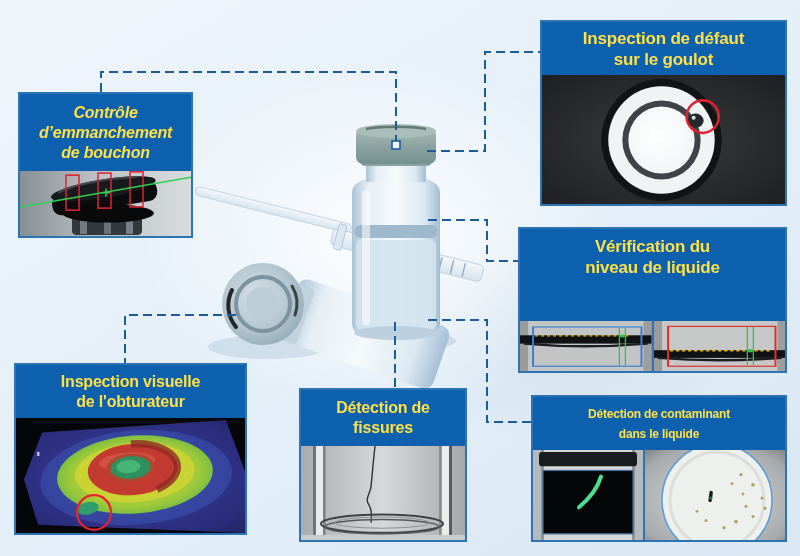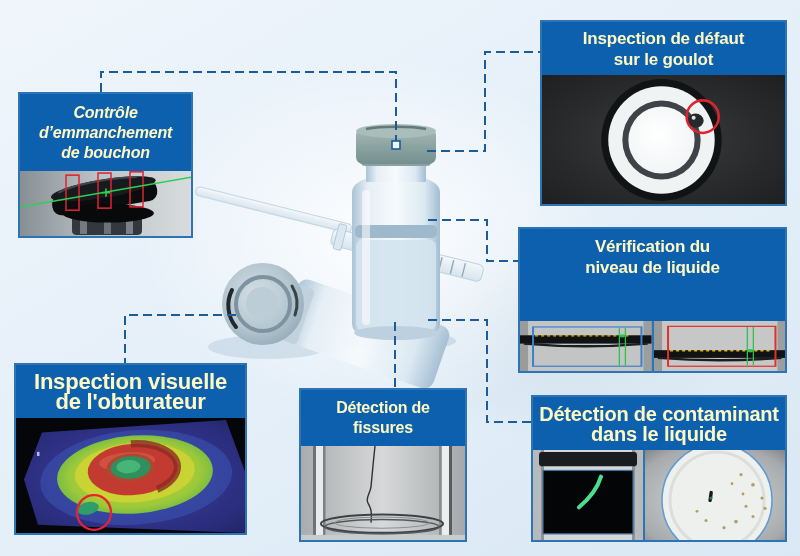--- a/index.html
+++ b/index.html
@@ -10,40 +10,40 @@
       radial-gradient(ellipse 330px 250px at 380px 240px, rgba(255,255,255,.92), rgba(255,255,255,0) 72%),
       radial-gradient(ellipse 260px 160px at 560px 330px, rgba(176,198,216,.30), rgba(176,198,216,0) 70%),
       linear-gradient(150deg,#eff5fb 0%,#e6f0f9 45%,#d9e8f4 100%);
   }
   .layer{position:absolute;left:0;top:0;}
   .callout{
     position:absolute;display:flex;flex-direction:column;
     border:2px solid #2e74b5;background:#0d60ae;box-sizing:border-box;z-index:3;
   }
   .callout-header{
-    background:#0d60ae;color:#fef9c3;font-weight:bold;text-align:center;
+    background:#0d60ae;color:#fde047;font-weight:bold;text-align:center;
     white-space:pre-line;display:flex;align-items:center;justify-content:center;
     letter-spacing:-0.2px;width:100%;
   }
   .callout-body{flex:1;display:flex;background:#0d60ae;min-height:0;}
   .callout-body svg{display:block;width:100%;height:100%;}
   .half{flex:1;min-width:0;}
   .half + .half{border-left:2px solid #2e74b5;}
   .co1{left:18px;top:92px;width:175px;height:146px;font-style:italic;}
   .co1 .callout-header{flex:0 0 77px;font-size:16px;line-height:20px;}
   .co2{left:540px;top:20px;width:247px;height:186px;}
   .co2 .callout-header{flex:0 0 53px;font-size:17px;line-height:21px;}
   .co3{left:518px;top:227px;width:269px;height:146px;gap:36px;}
   .co3 .callout-header{flex:0 0 56px;font-size:17px;line-height:21px;}
   .co4{left:531px;top:395px;width:256px;height:147px;}
-  .co4 .callout-header{flex:0 0 53px;font-size:20px;line-height:20px;border-radius:17px;}
+  .co4 .callout-header{flex:0 0 53px;font-size:12px;line-height:20px;border-radius:17px;}
   .co5{left:299px;top:388px;width:168px;height:154px;}
   .co5 .callout-header{flex:0 0 56px;font-size:16px;line-height:20px;border-radius:8px;}
   .co6{left:14px;top:363px;width:233px;height:172px;}
-  .co6 .callout-header{flex:0 0 53px;font-size:22px;line-height:20px;}
+  .co6 .callout-header{flex:0 0 53px;font-size:16px;line-height:20px;}
   .connectors{z-index:2;pointer-events:none;}
   .photo{z-index:1;}
 </style>
 </head>
 <body>
 
 <div class="canvas">
 
   <svg class="layer photo" width="800" height="556" viewBox="0 0 800 556">
     <defs>

